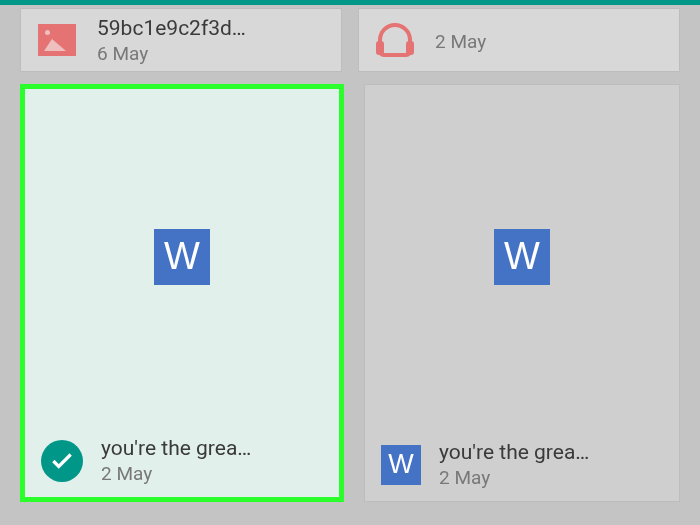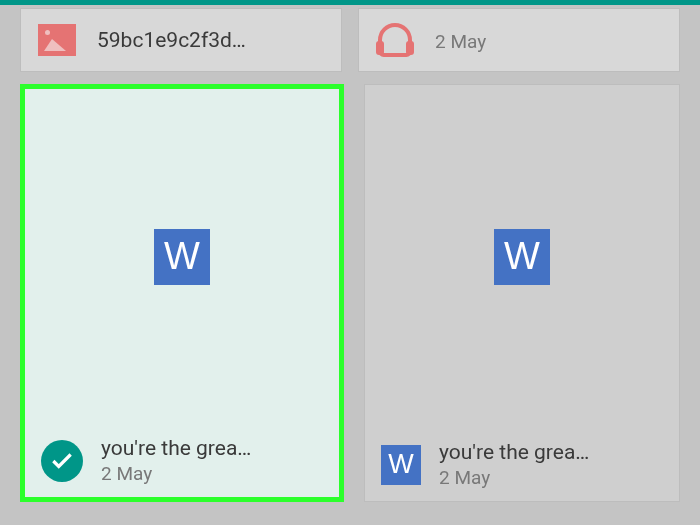--- a/index.html
+++ b/index.html
@@ -156,20 +156,21 @@
 
 <div class="content">
 
   <div class="top-row">
     <div class="small-card">
       <div class="small-icon">
         <div class="image-icon"></div>
       </div>
       <div class="text-col">
         <div class="title">59bc1e9c2f3d…</div>
+        <div class="date">6 May</div>
       </div>
     </div>
     <div class="small-card">
       <div class="small-icon">
         <div class="audio-icon"></div>
       </div>
       <div class="text-col">
         <div class="date">2 May</div>
       </div>
     </div>

